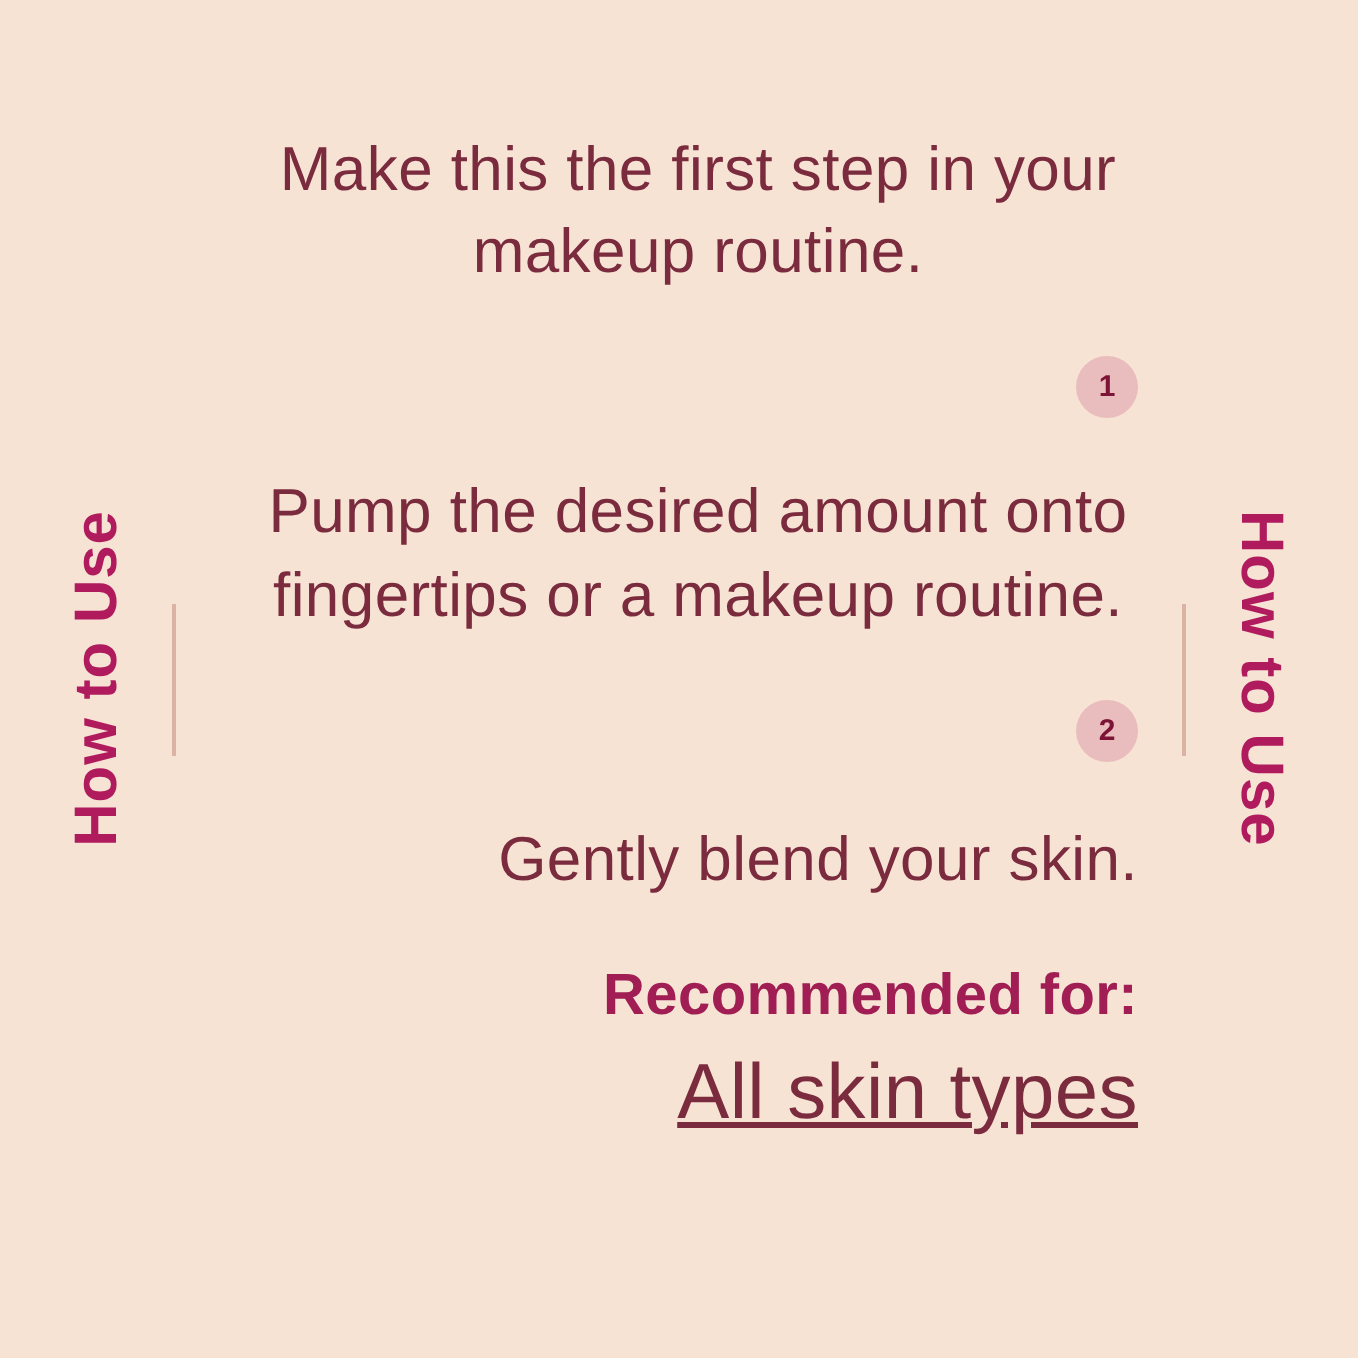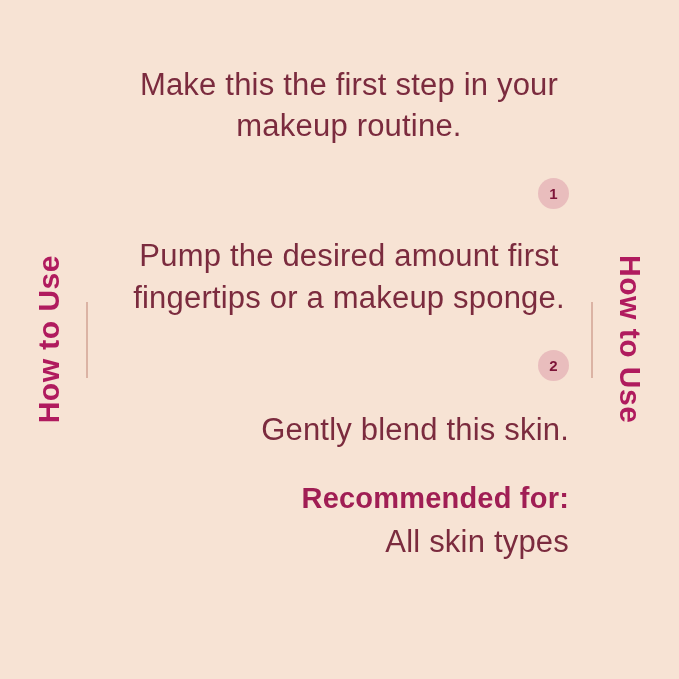--- a/index.html
+++ b/index.html
@@ -116,27 +116,28 @@
 
   .rec-title {
     font-size: 29px;
     font-weight: 700;
     color: #a01e54;
     letter-spacing: 0.2px;
     line-height: 1.3;
     margin: 0;
   }
   .rec-value {
-    font-size: 31px;
+    font-size: 39px;
     font-weight: 300;
     color: #7b2b3e;
     letter-spacing: 0.2px;
     line-height: 1.3;
     margin: 0;
     margin-top: 4px;
+    text-decoration: underline;
   }
 </style>
 </head>
 <body>
 
 <div id="panel">
 
   <div class="side-rail" id="rail-left">
     <div class="rail-inner">
       <div class="side-label" id="side-label-left">How to Use</div>
@@ -154,29 +155,29 @@
   <div id="content">
 
     <p class="step-text">Make this the first step in your makeup routine.</p>
 
     <div id="gap-intro-badge1"></div>
 
     <div class="badge">1</div>
 
     <div id="gap-badge1-step1"></div>
 
-    <p class="step-text">Pump the desired amount first fingertips or a makeup sponge.</p>
+    <p class="step-text">Pump the desired amount onto fingertips or a makeup routine.</p>
 
     <div id="gap-step1-badge2"></div>
 
     <div class="badge">2</div>
 
     <div id="gap-badge2-step2"></div>
 
-    <p class="step-text">Gently blend this skin.</p>
+    <p class="step-text">Gently blend your skin.</p>
 
     <div id="gap-step2-rec"></div>
 
     <p class="rec-title">Recommended for:</p>
     <p class="rec-value">All skin types</p>
 
   </div>
 </div>
 
 </body></html>

